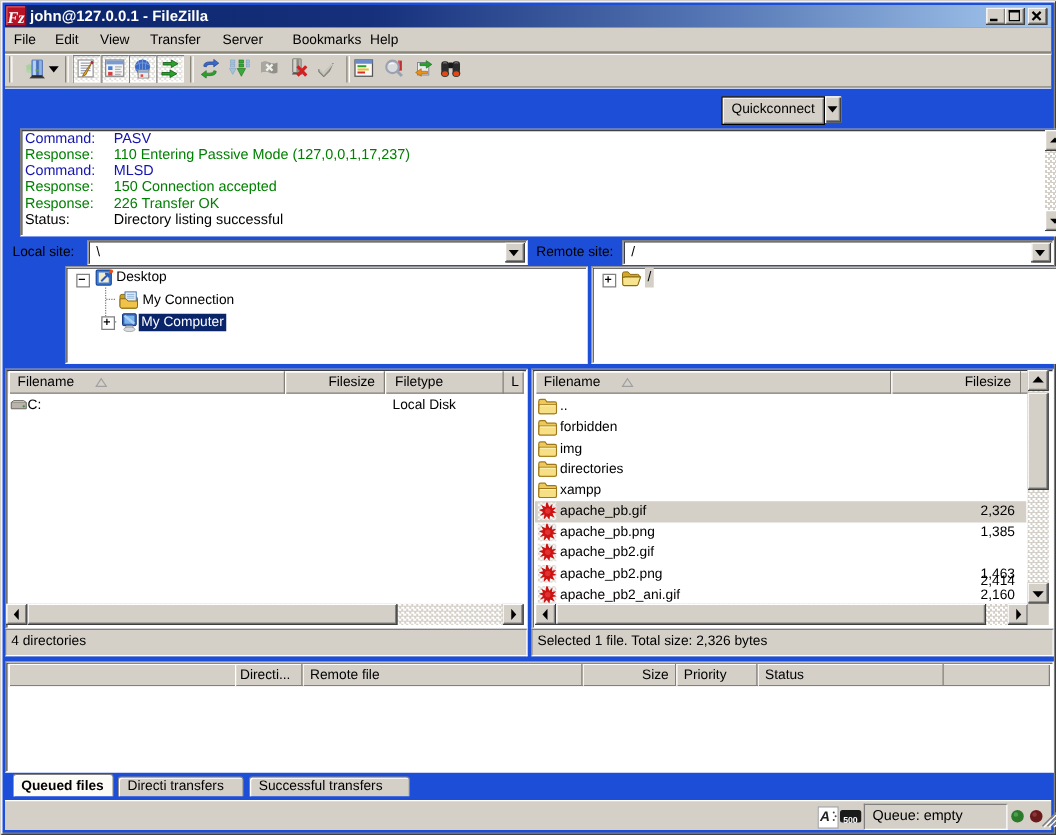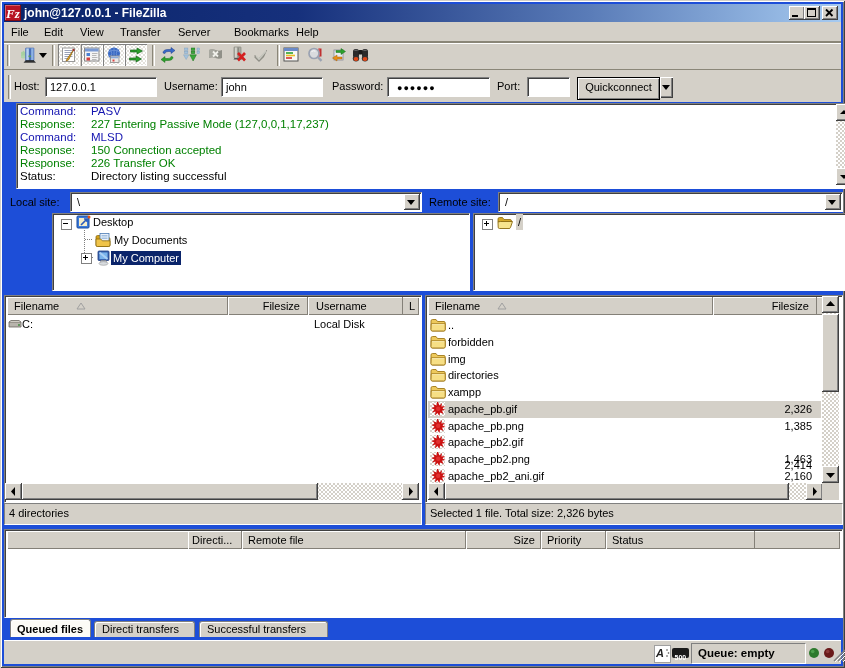--- a/index.html
+++ b/index.html
@@ -283,45 +283,28 @@
         <ellipse cx="4" cy="11.5" rx="3.2" ry="3" fill="#303030"></ellipse>
         <ellipse cx="13" cy="11.5" rx="3.2" ry="3" fill="#303030"></ellipse>
         <ellipse cx="4" cy="12" rx="2.4" ry="2" fill="#e04818"></ellipse>
         <ellipse cx="13" cy="12" rx="2.4" ry="2" fill="#e04818"></ellipse>
         <path d="M2.5 3.5 Q4 2.8 5.5 3.5" stroke="#888" stroke-width="0.8" fill="none"></path>
         <path d="M11.5 3.5 Q13 2.8 14.5 3.5" stroke="#888" stroke-width="0.8" fill="none"></path>
       </svg>
     </div>
   </div>
 
-  <div class="abs qc">
-    <div class="grip" style="left:4px;top:5px;height:24px;"></div>
-    <label style="left:10px;">Host:</label>
-    <div class="field" style="left:41px;top:7px;width:110px;height:18px;">
-        <div class="v">127.0.0.1</div>
-      </div>
-    <label style="left:160px;">Username:</label>
-    <div class="field" style="left:217px;top:7px;width:100px;height:18px;">
-        <div class="v">john</div>
-      </div>
-    <label style="left:328px;">Password:</label>
-    <div class="field" style="left:383px;top:7px;width:101px;height:18px;">
-        <div class="v" style="font-size:9px;letter-spacing:1px;top:5px;left:9px;">●●●●●●</div>
-      </div>
-    <label style="left:493px;">Port:</label>
-    <div class="field" style="left:523px;top:7px;width:41px;height:18px;"></div>
-  </div>
   <div class="abs qcbtn">Quickconnect</div>
   <div class="abs qcdrop">
       <div class="arrow-d" style="position:absolute;left:2px;top:8px;"></div>
     </div>
 
   <div class="abs sunken log">
     <div class="logln" style="top:1px;color:#1414b0;">Command:<b>PASV</b></div>
-    <div class="logln" style="top:14px;color:#008000;">Response:<b>227 Entering Passive Mode (127,0,0,1,17,237)</b></div>
+    <div class="logln" style="top:14px;color:#008000;">Response:<b>110 Entering Passive Mode (127,0,0,1,17,237)</b></div>
     <div class="logln" style="top:27px;color:#1414b0;">Command:<b>MLSD</b></div>
     <div class="logln" style="top:40px;color:#008000;">Response:<b>150 Connection accepted</b></div>
     <div class="logln" style="top:53px;color:#008000;">Response:<b>226 Transfer OK</b></div>
     <div class="logln" style="top:66px;color:#000;">Status:<b>Directory listing successful</b></div>
     <div class="vsb" style="right:1px;top:0;width:17px;height:80px;"></div>
     <div class="sbtn" style="right:1px;top:0;">
         <svg width="17" height="17">
           <path d="M8 6 L12 10 L4 10 Z" fill="#000"></path>
         </svg>
       </div>
@@ -368,21 +351,21 @@
       </svg>
       <span style="position:absolute;left:17px;top:2px;">Desktop</span>
     </div>
     <div class="titem" style="left:42px;top:18px;height:16px;">
       <svg width="16" height="16" viewBox="0 0 16 16" style="vertical-align:-4px;">
         <path d="M1 5 Q1 3.5 2.5 3.5 H6 L7.5 5.5 H13.5 Q15 5.5 15 7 V13 Q15 14.5 13.5 14.5 H2.5 Q1 14.5 1 13 Z" fill="#d4a017" stroke="#8a6a10" stroke-width="0.8"></path>
         <rect x="5" y="1.5" width="9" height="9" fill="#e8f0fa" stroke="#4a7ab4" stroke-width="0.8"></rect>
         <path d="M6.5 3.5 h6 M6.5 5 h6 M6.5 6.5 h6" stroke="#90b4d8" stroke-width="0.8"></path>
         <path d="M1 7 H5.8 L7.3 8.8 H15 V13 Q15 14.5 13.5 14.5 H2.5 Q1 14.5 1 13 Z" fill="#f0c44a" stroke="#8a6a10" stroke-width="0.8"></path>
       </svg>
-      <span style="position:absolute;left:19px;top:2px;">My Documents</span>
+      <span style="position:absolute;left:19px;top:2px;">My Connection</span>
     </div>
     <div class="pm plus" style="left:28px;top:39px;"></div>
     <div class="titem" style="left:42px;top:36px;height:16px;">
       <svg width="16" height="16" viewBox="0 0 16 16" style="vertical-align:-4px;">
         <rect x="3" y="1" width="11" height="9.5" rx="1" fill="#3a64b0" stroke="#1a3a80" stroke-width="0.8"></rect>
         <rect x="4.5" y="2.5" width="8" height="6.5" fill="#7ab4ec"></rect>
         <path d="M4.5 2.5 L12.5 9" stroke="#b8d8f8" stroke-width="2" opacity="0.8"></path>
         <path d="M6 10.5 L5 13 H12 L11 10.5 Z" fill="#c8ccd4" stroke="#888" stroke-width="0.6"></path>
         <ellipse cx="8.5" cy="13.5" rx="4.5" ry="1.8" fill="#d8dce0" stroke="#999" stroke-width="0.6"></ellipse>
       </svg>
@@ -405,21 +388,21 @@
       <div class="hcell" style="left:0;width:221px;">
           <span style="left:7px;">Filename</span>
         <svg width="10" height="8" style="position:absolute;left:69px;top:5px;">
             <path d="M5 1 L9 7 L1 7 Z" fill="none" stroke="#a0a0a0" stroke-width="1"></path>
           </svg>
         </div>
       <div class="hcell" style="left:221px;width:80px;">
           <span style="right:8px;">Filesize</span>
         </div>
       <div class="hcell" style="left:301px;width:95px;">
-          <span style="left:8px;">Username</span>
+          <span style="left:8px;">Filetype</span>
         </div>
       <div class="hcell" style="left:396px;width:16px;box-shadow:none;">
           <span style="left:6px;">L</span>
         </div>
     </div>
     <div class="row" style="left:2px;top:20px;width:410px;">
       <svg width="16" height="16" viewBox="0 0 16 16" style="position:absolute;left:0px;top:0px;">
         <path d="M2 6 H14 V11 H2 Z" fill="#b8b4ac" stroke="#6a665e" stroke-width="0.8"></path>
         <path d="M2 6 L4 4.5 H12 L14 6" fill="#d0ccc4" stroke="#6a665e" stroke-width="0.8"></path>
         <circle cx="12" cy="9" r="0.9" fill="#3a8a3a"></circle>
@@ -591,21 +574,21 @@
           <circle cx="13.5" cy="7" r="0.8" fill="#444"></circle>
           <circle cx="12" cy="10" r="0.8" fill="#444"></circle>
         </svg>
     </div>
     <div style="position:absolute;left:668px;top:8px;width:17px;height:10px;background:#1a1a1a;border-radius:2px;">
       <svg width="17" height="10">
           <text x="2.5" y="7.5" font-size="7" font-weight="bold" fill="#fff" font-family="Liberation Sans,sans-serif">500</text>
         </svg>
     </div>
     <div style="position:absolute;left:687px;top:3px;width:113px;height:19px;border:1px solid;border-color:#808080 #fff #fff #808080;">
-      <span style="position:absolute;left:6px;top:3px;font-size:11.5px;font-weight:bold;">Queue: empty</span>
+      <span style="position:absolute;left:6px;top:3px;font-size:11.5px;">Queue: empty</span>
     </div>
     <svg width="30" height="14" style="position:absolute;left:804px;top:7px;">
       <circle cx="6" cy="6" r="5" fill="#2d7a2d"></circle>
       <circle cx="4.7" cy="4.5" r="1.8" fill="#55aa55" opacity="0.8"></circle>
       <circle cx="21" cy="6" r="5" fill="#6a1a1a"></circle>
       <circle cx="19.7" cy="4.5" r="1.8" fill="#954040" opacity="0.8"></circle>
     </svg>
     <svg width="13" height="13" style="position:absolute;left:829px;top:9px;">
       <path d="M12 1 L1 12 M12 5 L5 12 M12 9 L9 12" stroke="#808080" stroke-width="1.4"></path>
       <path d="M13 2 L2 13 M13 6 L6 13 M13 10 L10 13" stroke="#fff" stroke-width="1"></path>

